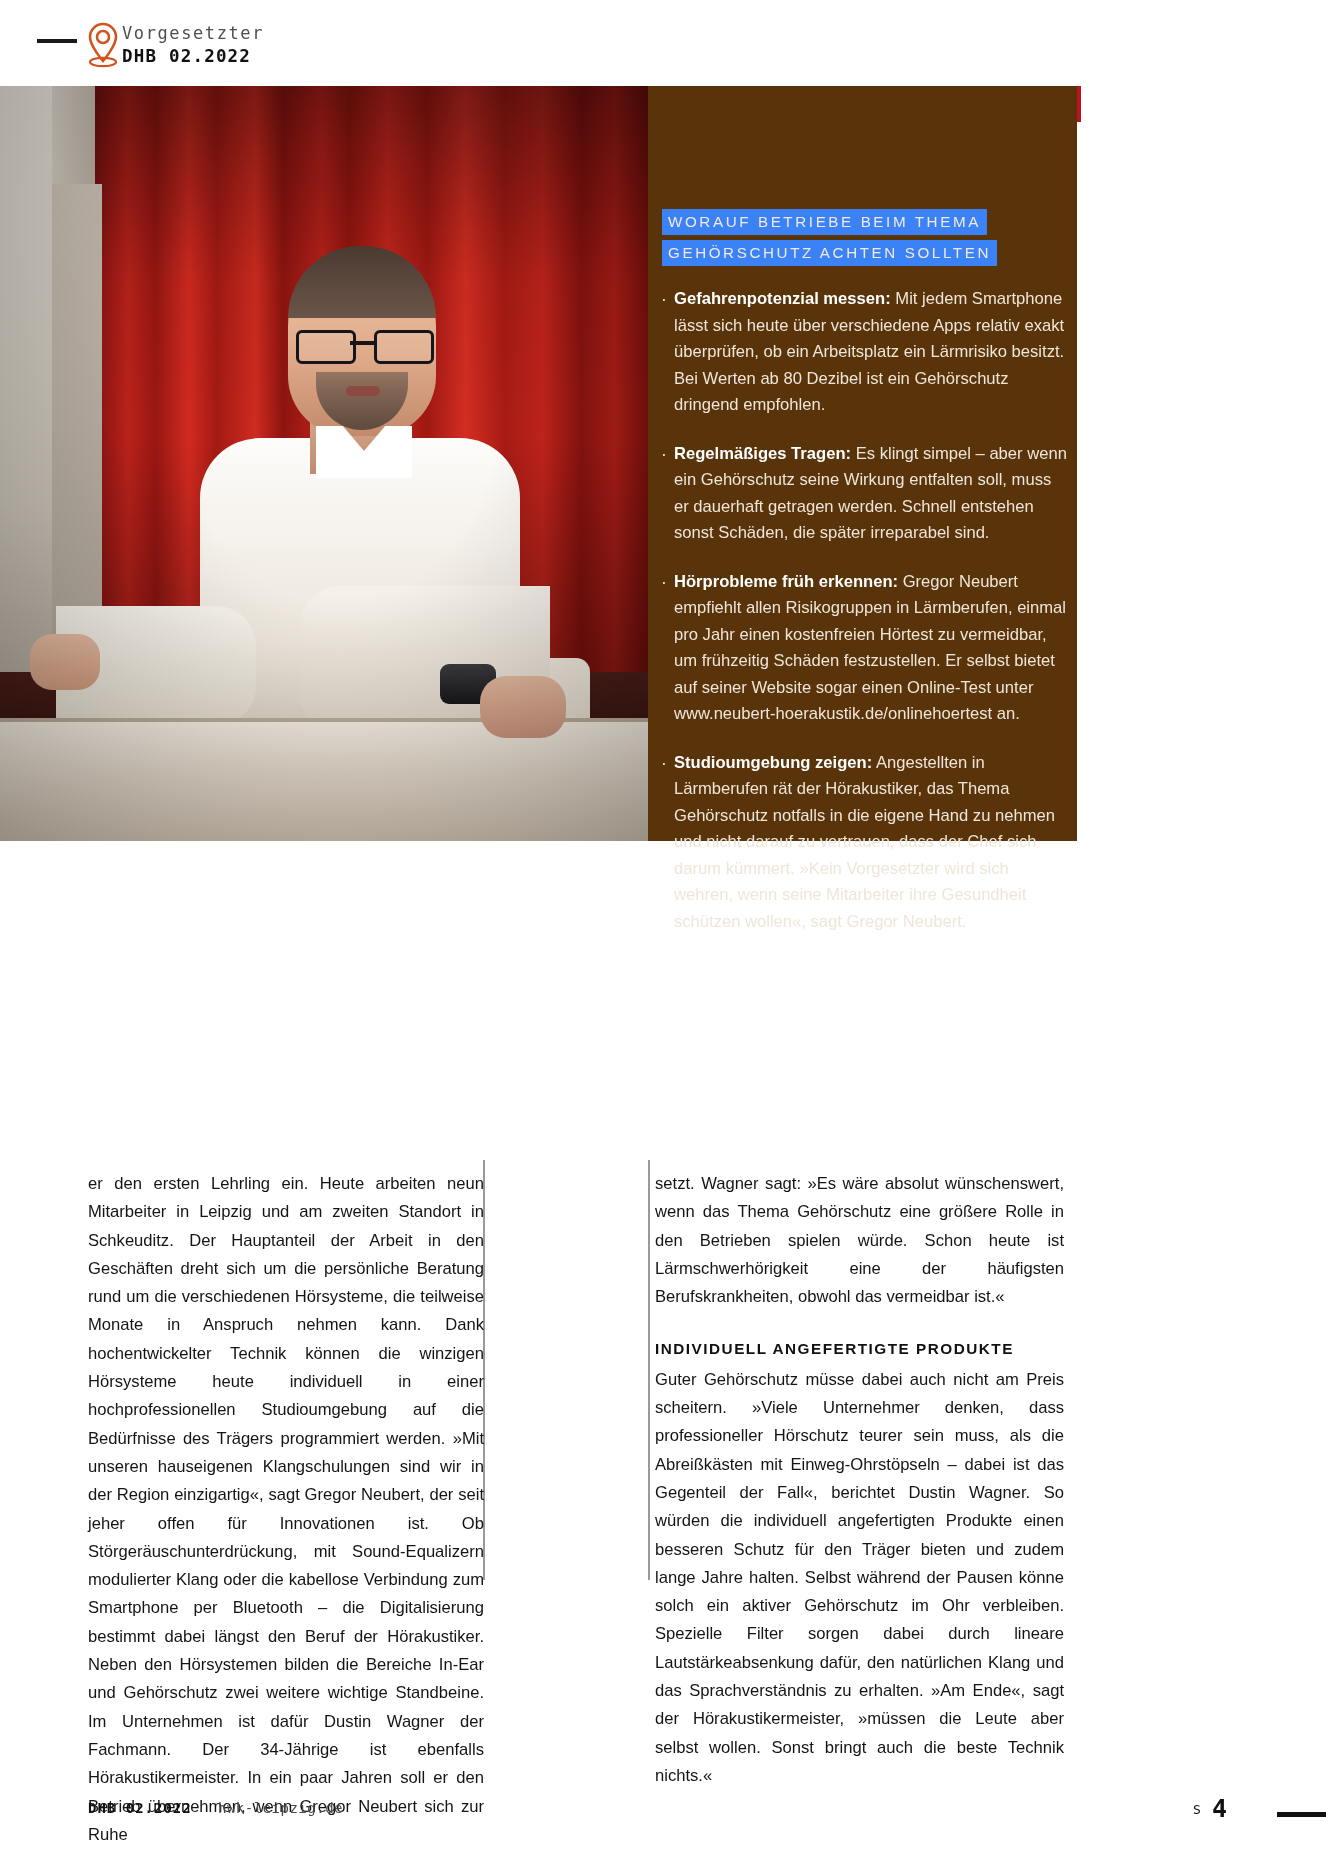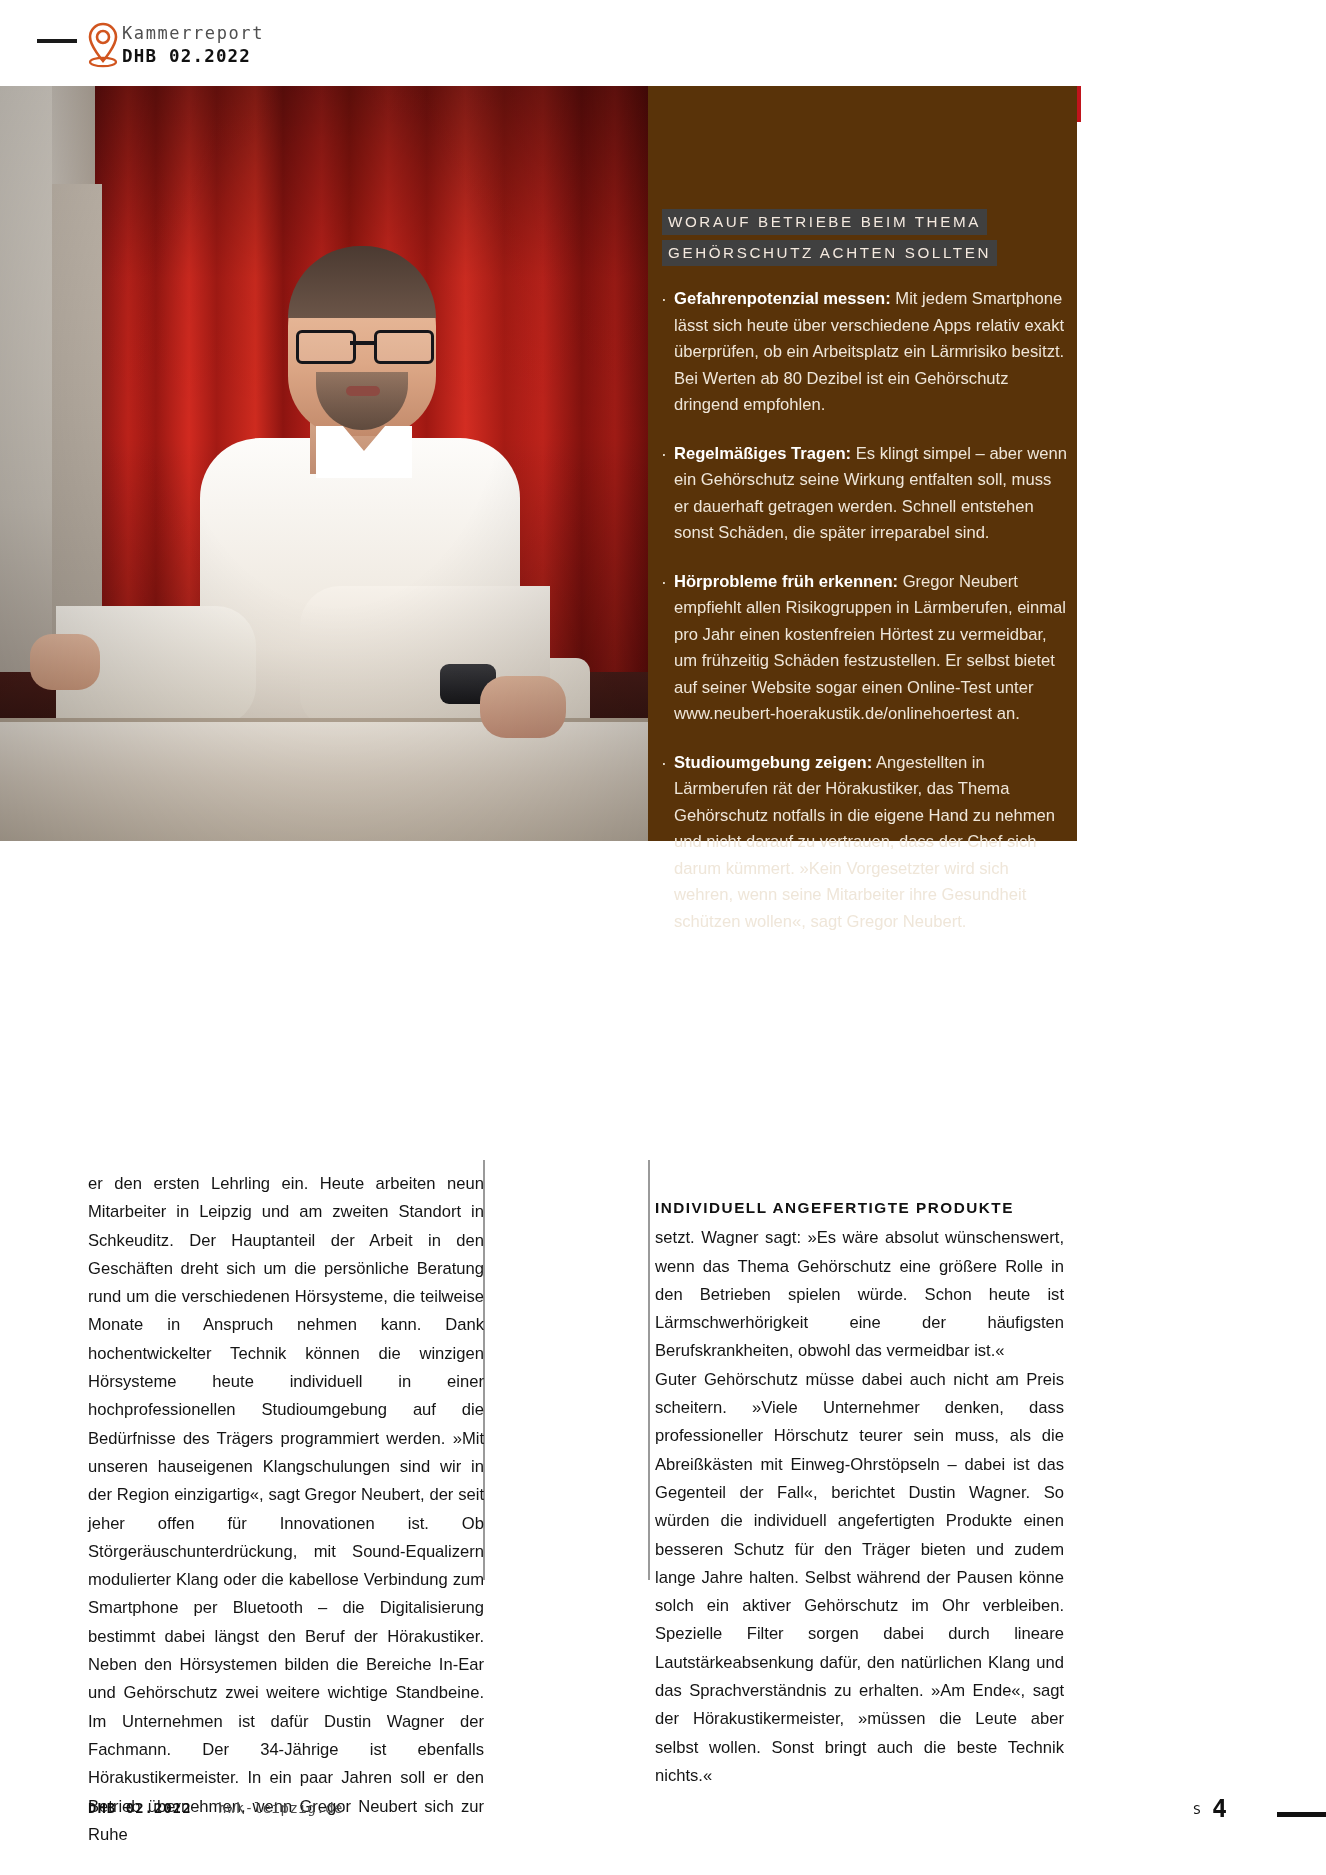--- a/index.html
+++ b/index.html
@@ -149,21 +149,21 @@
     width: 429px; height: 755px;
     background: #593309;
   }
   #sidebar-heading {
     position: absolute;
     left: 14px; top: 123px;
     width: 400px;
   }
   .head-line {
     display: inline-block;
-    background: #404040;
+    background: #3b82f6;
     color: #f4e9df;
     font-size: 15.2px;
     letter-spacing: 2.6px;
     line-height: 26px;
     padding: 0 6px 0 6px;
     margin-bottom: 5px;
     white-space: nowrap;
   }
   #bullets {
     position: absolute;
@@ -295,21 +295,21 @@
 
   <div id="pin-icon">
     <svg width="34" height="48" viewBox="0 0 34 48">
       <path d="M17 3 C9.8 3 4 8.8 4 16 C4 25 17 40 17 40 C17 40 30 25 30 16 C30 8.8 24.2 3 17 3 Z" fill="none" stroke="#d1551f" stroke-width="2.6"></path>
       <circle cx="17" cy="16" r="6" fill="none" stroke="#d1551f" stroke-width="2.6"></circle>
       <ellipse cx="17" cy="41" rx="13" ry="4.2" fill="none" stroke="#d1551f" stroke-width="2.2"></ellipse>
     </svg>
   </div>
 
   <div id="header-lines">
-    <div id="kammerreport">Kammerreport</div>
+    <div id="kammerreport">Vorgesetzter</div>
     <div id="dhb-issue">DHB 02.2022</div>
   </div>
 </div>
 
 <div id="red-tab"></div>
 
 <div id="hero">
 
   <div id="photo">
     <div class="ph" id="ph-curtain"></div>
@@ -386,22 +386,22 @@
   <div id="quote-rule-l"></div>
   <div id="quote-rule-r"></div>
 </div>
 
 <div id="columns">
   <div class="col" id="col-left">
     <p>er den ersten Lehrling ein. Heute arbeiten neun Mitarbeiter in Leipzig und am zweiten Standort in Schkeuditz. Der Hauptanteil der Arbeit in den Geschäften dreht sich um die persönliche Beratung rund um die verschiedenen Hörsysteme, die teilweise Monate in Anspruch nehmen kann. Dank hochentwickelter Technik können die winzigen Hörsysteme heute individuell in einer hochprofessionellen Studioumgebung auf die Bedürfnisse des Trägers programmiert werden. »Mit unseren hauseigenen Klangschulungen sind wir in der Region einzigartig«, sagt Gregor Neubert, der seit jeher offen für Innovationen ist. Ob Störgeräuschunterdrückung, mit Sound-Equalizern modulierter Klang oder die kabellose Verbindung zum Smartphone per Bluetooth – die Digitalisierung bestimmt dabei längst den Beruf der Hörakustiker. Neben den Hörsystemen bilden die Bereiche In-Ear und Gehörschutz zwei weitere wichtige Standbeine. Im Unternehmen ist dafür Dustin Wagner der Fachmann. Der 34-Jährige ist ebenfalls Hörakustikermeister. In ein paar Jahren soll er den Betrieb übernehmen, wenn Gregor Neubert sich zur Ruhe</p>
   </div>
 
   <div class="col" id="col-right">
+    <p>setzt. Wagner sagt: »Es wäre absolut wünschenswert, wenn das Thema Gehörschutz eine größere Rolle in den Betrieben spielen würde. Schon heute ist Lärmschwerhörigkeit eine der häufigsten Berufskrankheiten, obwohl das vermeidbar ist.«</p>
     <p id="subhead">INDIVIDUELL ANGEFERTIGTE PRODUKTE</p>
-    <p>setzt. Wagner sagt: »Es wäre absolut wünschenswert, wenn das Thema Gehörschutz eine größere Rolle in den Betrieben spielen würde. Schon heute ist Lärmschwerhörigkeit eine der häufigsten Berufskrankheiten, obwohl das vermeidbar ist.«</p>
     <p>Guter Gehörschutz müsse dabei auch nicht am Preis scheitern. »Viele Unternehmer denken, dass professioneller Hörschutz teurer sein muss, als die Abreißkästen mit Einweg-Ohrstöpseln – dabei ist das Gegenteil der Fall«, berichtet Dustin Wagner. So würden die individuell angefertigten Produkte einen besseren Schutz für den Träger bieten und zudem lange Jahre halten. Selbst während der Pausen könne solch ein aktiver Gehörschutz im Ohr verbleiben. Spezielle Filter sorgen dabei durch lineare Lautstärkeabsenkung dafür, den natürlichen Klang und das Sprachverständnis zu erhalten. »Am Ende«, sagt der Hörakustikermeister, »müssen die Leute aber selbst wollen. Sonst bringt auch die beste Technik nichts.«</p>
   </div>
 </div>
 
 <div id="footer">
   <div id="footer-dhb">DHB 02.2022</div>
   <div id="footer-url">hwk-leipzig.de</div>
   <div id="footer-s">S</div>
   <div id="footer-page">4</div>
   <div id="footer-bar"></div>

